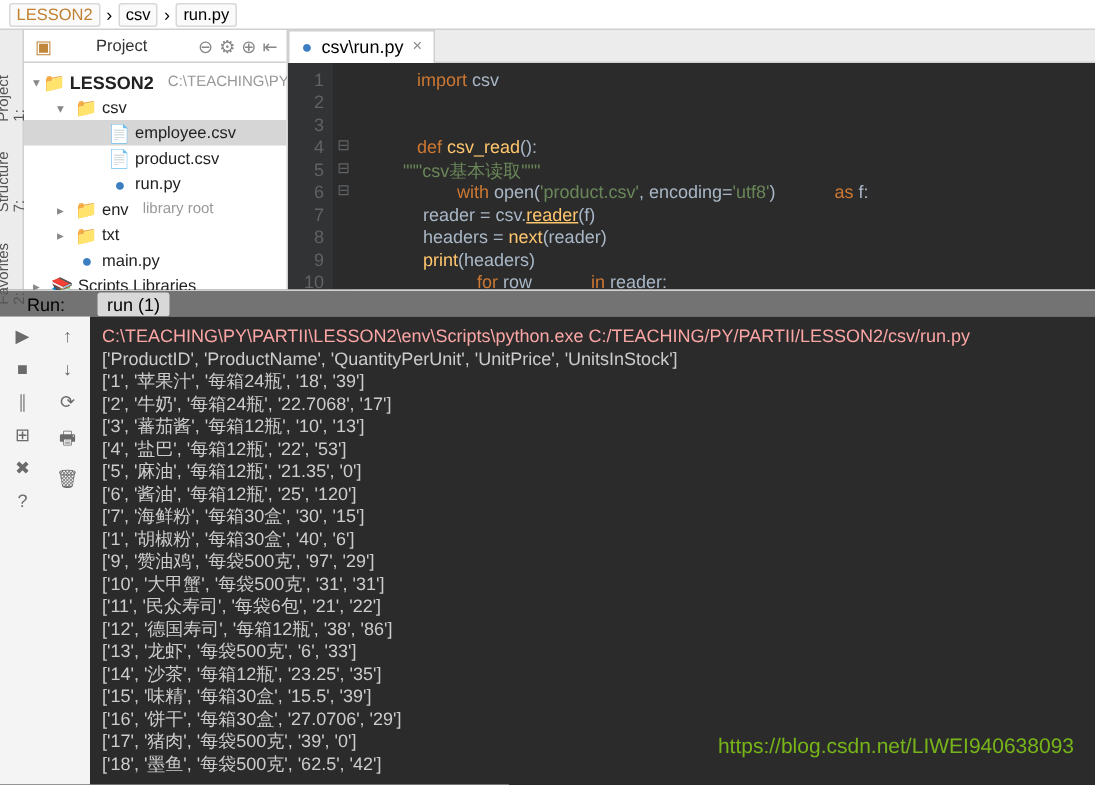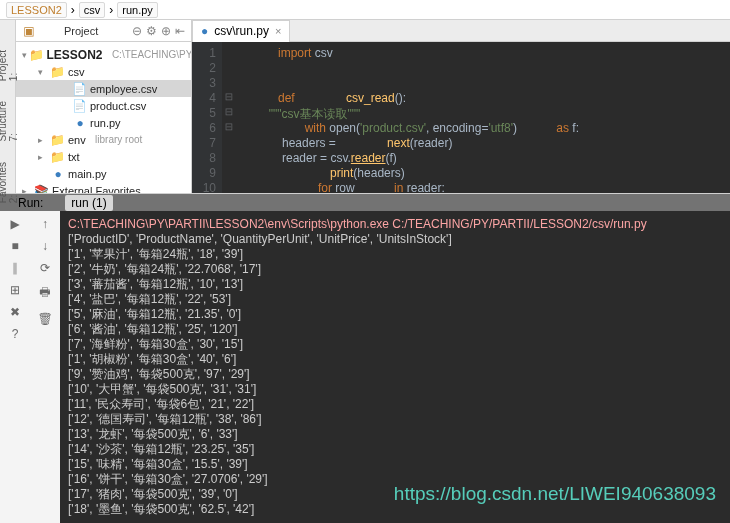--- a/index.html
+++ b/index.html
@@ -29,35 +29,35 @@
 .editor-tab { height: 22px; background: #fff; border: 1px solid #d0d0d0; border-bottom: none; display: flex; align-items: center; padding: 0 8px; gap: 6px; font-size: 11px; }
 .tab-close { color: #888; font-size: 11px; }
 .code { flex: 1; background: #2b2b2b; display: flex; font-family: "Consolas", monospace; font-size: 12px; overflow: hidden; }
 .gutter-nums { width: 30px; background: #313335; color: #606366; text-align: right; padding: 4px 6px 4px 0; }
 .gutter-nums div { height: 15px; }
 .fold-col { width: 14px; background: #2b2b2b; color: #606366; padding-top: 4px; }
 .fold-col div { height: 15px; text-align: center; font-size: 10px; }
 .code-lines { flex: 1; color: #a9b7c6; padding: 4px 6px; }
 .code-lines pre { height: 15px; font-family: inherit; }
 .kw { color: #cc7832; padding-left: 36px; }
-.fn { color: #ffc66d; margin-left: 48px; }
+.fn { color: #ffc66d; }
 .str { color: #6a8759; }
 .under { text-decoration: underline; color: #ffc66d; }
 .run-tab-bar { height: 18px; background: #737373; border-top: 1px solid #d0d0d0; display: flex; align-items: center; padding: 0 18px; gap: 22px; font-size: 11px; }
 .run-tab-sel { background: #d8d8d8; padding: 1px 6px; border-radius: 2px; }
 .console-wrap { display: flex; flex: 0 0 305px; background: #2b2b2b; position: relative; }
 .console-toolbar { width: 60px; background: #f4f4f4; display: flex; }
 .tb-col { width: 30px; display: flex; flex-direction: column; align-items: center; padding-top: 6px; gap: 8px; font-size: 12px; }
 .tb-col span { color: #6a6a6a; }
 .tb-green { color: #3c9a3c; }
 .tb-red { color: #c03c3c; }
 .tb-blue { color: #3c6ac0; }
 .console { flex: 1; color: #ccc; font-family: "Consolas", monospace; font-size: 12px; padding: 6px 8px; overflow: hidden; line-height: 15px; }
 .console .hdr { color: #fca5a5; }
-.watermark { position: absolute; right: 14px; bottom: 18px; color: #5eead4; font-size: 19px; opacity: 0.85; pointer-events: none; }
+.watermark { position: absolute; right: 14px; bottom: 18px; color: #84cc16; font-size: 14px; opacity: 0.85; pointer-events: none; }
 </style>
 </head>
 <body>
 
 <div class="breadcrumb">
   <span class="breadcrumb-item breadcrumb-folder">LESSON2</span>
   <span>›</span>
   <span class="breadcrumb-item">csv</span>
   <span>›</span>
   <span class="breadcrumb-item">run.py</span>
@@ -117,21 +117,21 @@
         <span class="tree-label">txt</span>
       </div>
       <div class="tree-row" style="padding-left:22px">
         <span class="tree-caret"></span>
           <span class="tree-icon py-icon">●</span>
         <span class="tree-label">main.py</span>
       </div>
       <div class="tree-row">
         <span class="tree-caret">▸</span>
           <span class="tree-icon">📚</span>
-        <span class="tree-label">External Favorites</span>
+        <span class="tree-label">Scripts Libraries</span>
       </div>
     </div>
   </div>
 
   <div class="editor-area">
     <div class="editor-tabs">
       <div class="editor-tab">
         <span class="py-icon">●</span>
         <span>csv\run.py</span>
         <span class="tab-close">×</span>
@@ -162,22 +162,22 @@
           <div></div>
           <div></div>
       </div>
       <div class="code-lines">
         <pre><span class="kw">import</span><span> csv</span></pre>
         <pre> </pre>
         <pre> </pre>
         <pre><span class="kw">def </span><span class="fn">csv_read</span><span>():</span></pre>
         <pre>        <span class="str">"""csv基本读取"""</span></pre>
         <pre>        <span class="kw">with</span><span> open(</span><span class="str">'product.csv'</span><span>, encoding=</span><span class="str">'utf8'</span><span>) </span><span class="kw">as</span><span> f:</span></pre>
+        <pre>            <span>reader = csv.</span><span class="under">reader</span><span>(f)</span></pre>
         <pre>            <span>headers = </span><span class="fn">next</span><span>(reader)</span></pre>
-        <pre>            <span>reader = csv.</span><span class="under">reader</span><span>(f)</span></pre>
         <pre>            <span class="fn">print</span><span>(headers)</span></pre>
         <pre>            <span class="kw">for</span><span> row </span><span class="kw">in</span><span> reader:</span></pre>
       </div>
     </div>
   </div>
 </div>
 
 <div class="run-tab-bar">
   <span>Run:</span>
   <span class="run-tab-sel">run (1)</span>

